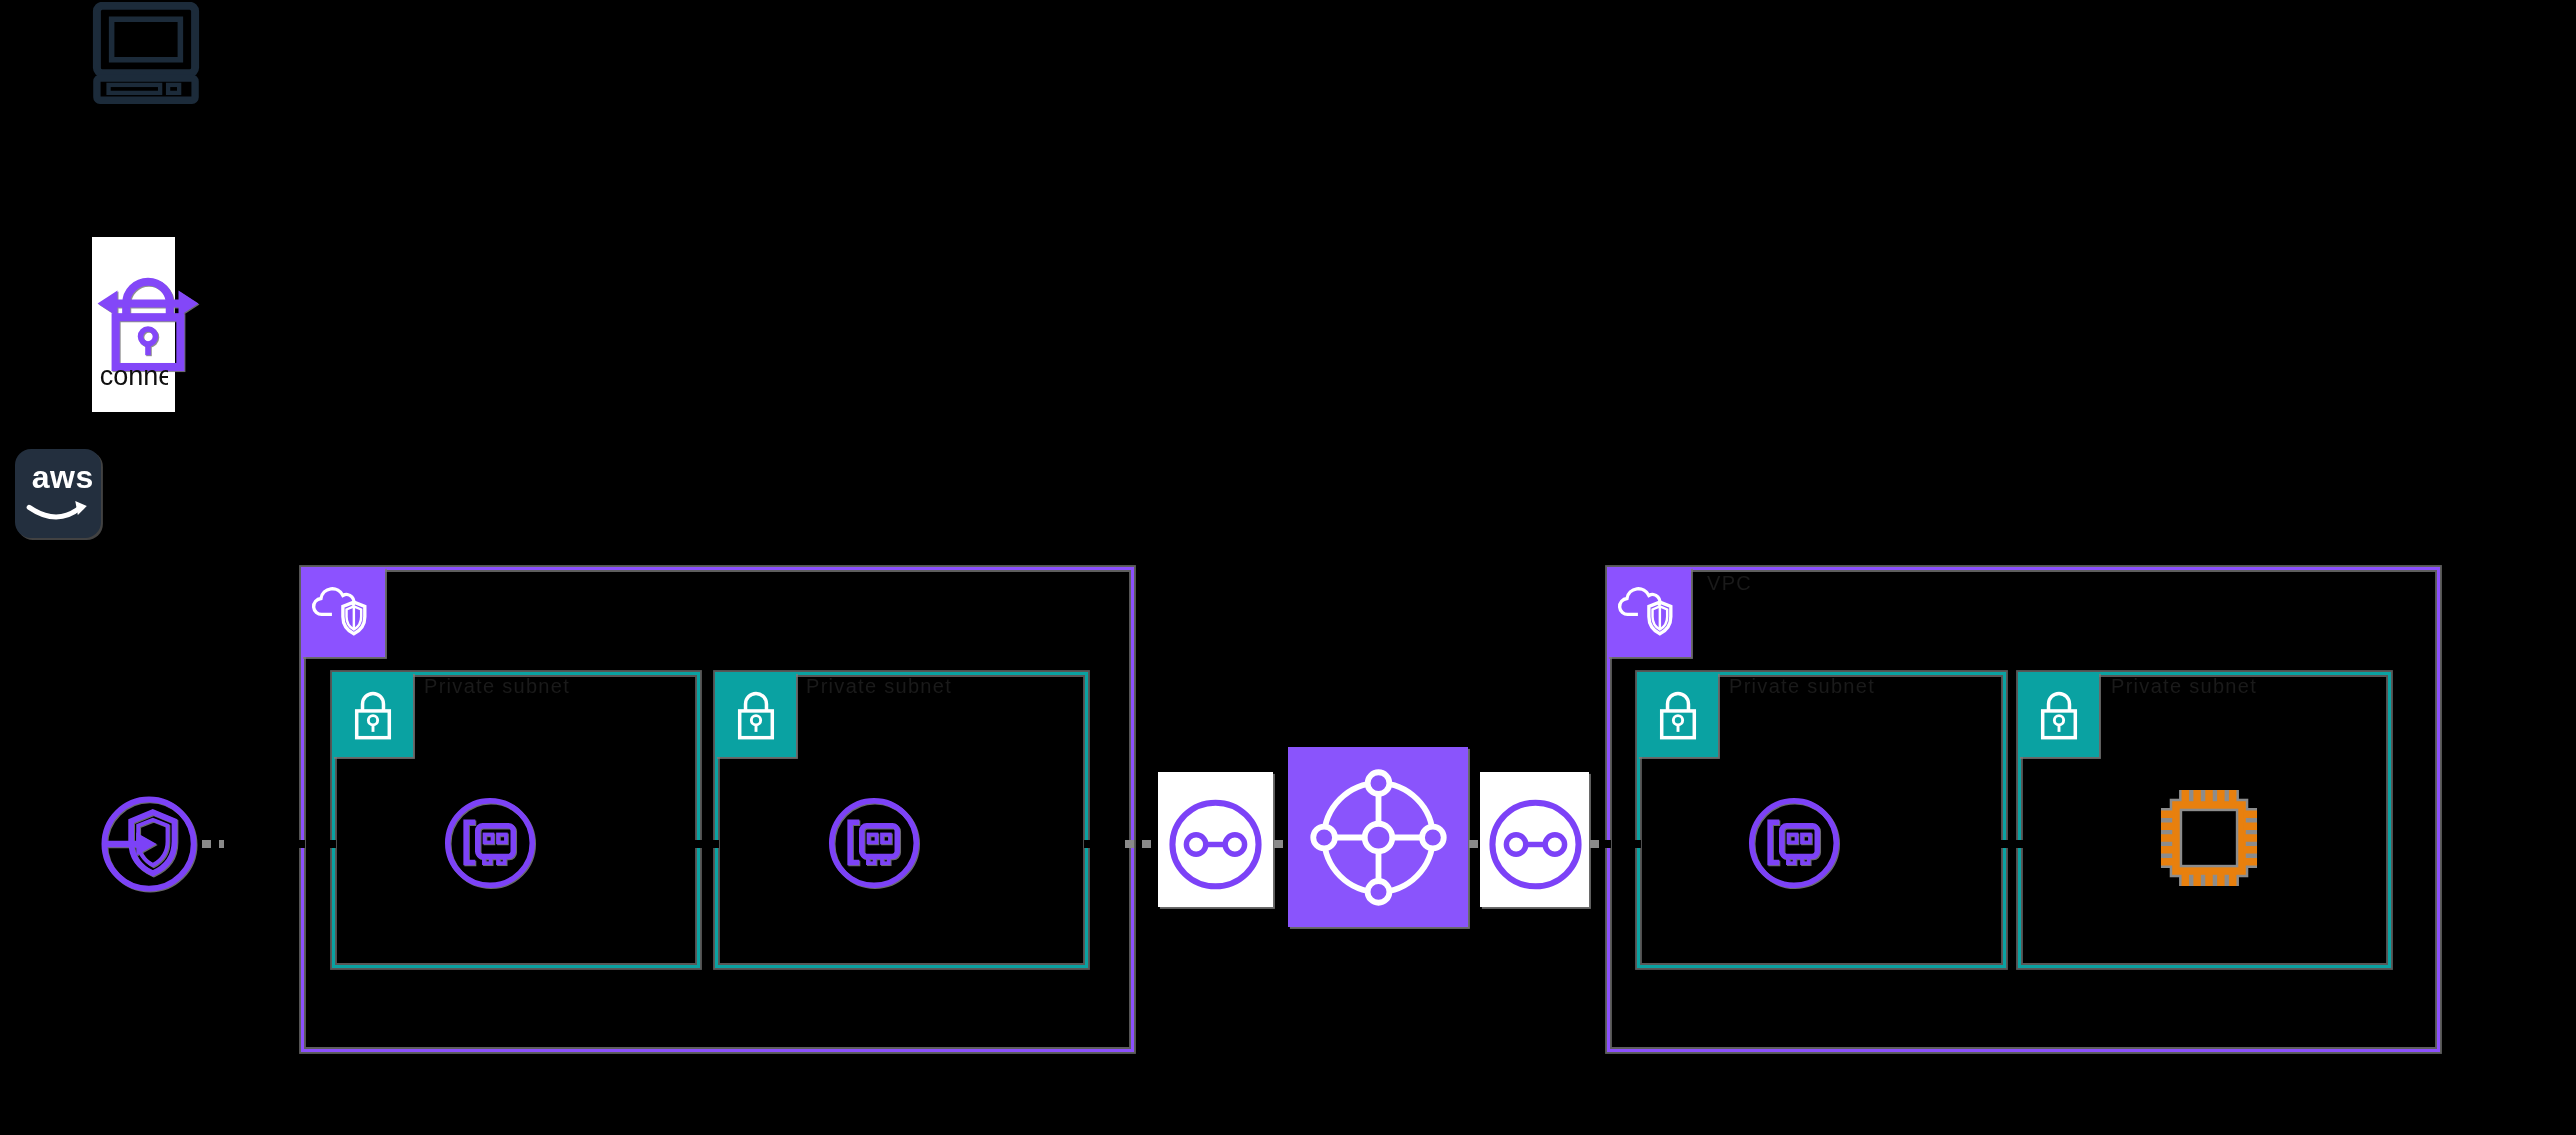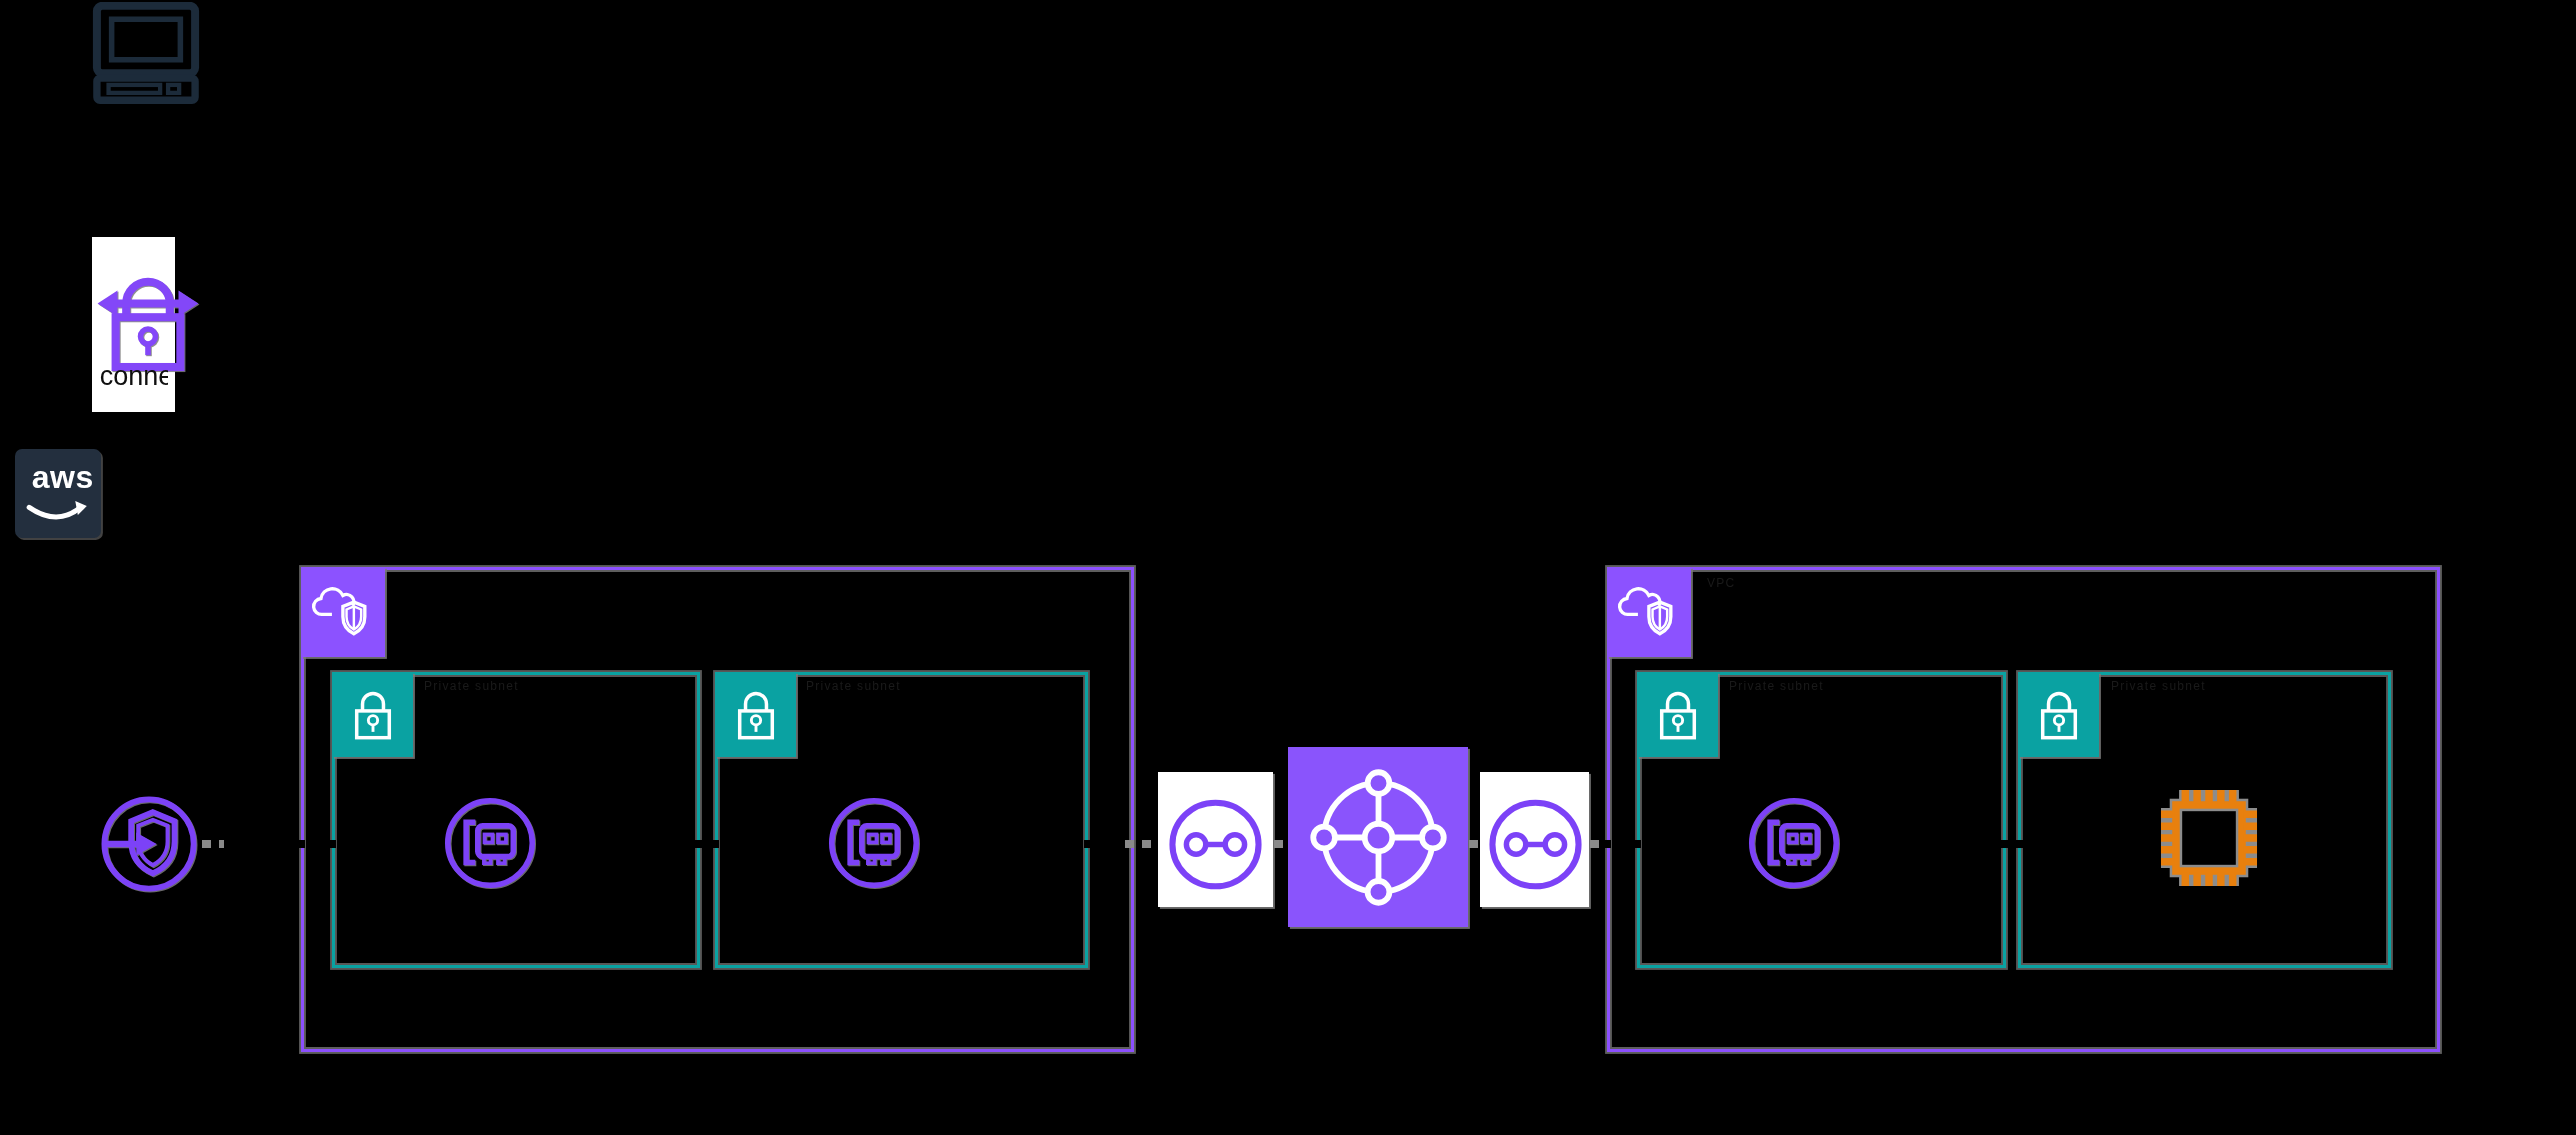--- a/index.html
+++ b/index.html
@@ -12,26 +12,26 @@
   .subnetbox{border:3.9px solid var(--teal,#0AA2A2);
           box-shadow:0 0 0 1.9px rgba(125,125,125,.7), inset 0 0 0 1.9px rgba(125,125,125,.7);}
   .badge{box-shadow:1.9px 1.9px 0 rgba(125,125,125,.85);display:flex;align-items:center;justify-content:center;}
   .badge-purple{background:var(--purple_fill,#8C52FF);}
   .badge-teal{background:var(--teal,#0AA2A2);}
   .card{background:var(--white,#fff);box-shadow:1.9px 1.9px 0 rgba(125,125,125,.85);}
   .tgw{background:var(--tgw_fill,#8A54FC);box-shadow:1.9px 1.9px 0 rgba(125,125,125,.85);
        display:flex;align-items:center;justify-content:center;}
   .icon-shadow{filter:drop-shadow(1.9px 1.9px 0 rgba(125,125,125,.85));}
   
-  .smudge{color:var(--smudge,#1A1A1A);font-size:12px;letter-spacing:1.3px;white-space:nowrap;line-height:18px;}
+  .smudge{color:var(--smudge,#1A1A1A);font-size:20px;letter-spacing:1.3px;white-space:nowrap;line-height:18px;}
   
   .dashg{height:7.7px;background:repeating-linear-gradient(90deg,var(--dash_gray,#8A8A8A) 0 9px,transparent 9px 16.7px);}
   .dashb{height:8.4px;background:repeating-linear-gradient(90deg,#000 0 10.3px,transparent 10.3px 16.7px);z-index:30;}
   .vpnlabel{color:#0f0f0f;font-size:27px;line-height:31px;text-align:left;overflow:hidden;}
-  .awsbox{background:var(--navy,#232F3E);border-radius:7px;box-shadow:1.9px 1.9px 0 rgba(110,110,110,.6);}
+  .awsbox{background:var(--navy,#232F3E);border-radius:16px;box-shadow:1.9px 1.9px 0 rgba(110,110,110,.6);}
   .awstext{color:#fff;font-weight:bold;font-size:32px;letter-spacing:0.6px;}
   svg{display:block;}
 </style>
 </head>
 <body>
 
 <div class="stage">
 
   <svg class="abs" style="left:92px;top:1.9px" width="108" height="102" viewBox="0 0 176 166" fill="none" stroke="#1C2B3A">
     <rect x="8" y="6" width="160" height="110" rx="9" stroke-width="13"></rect>

